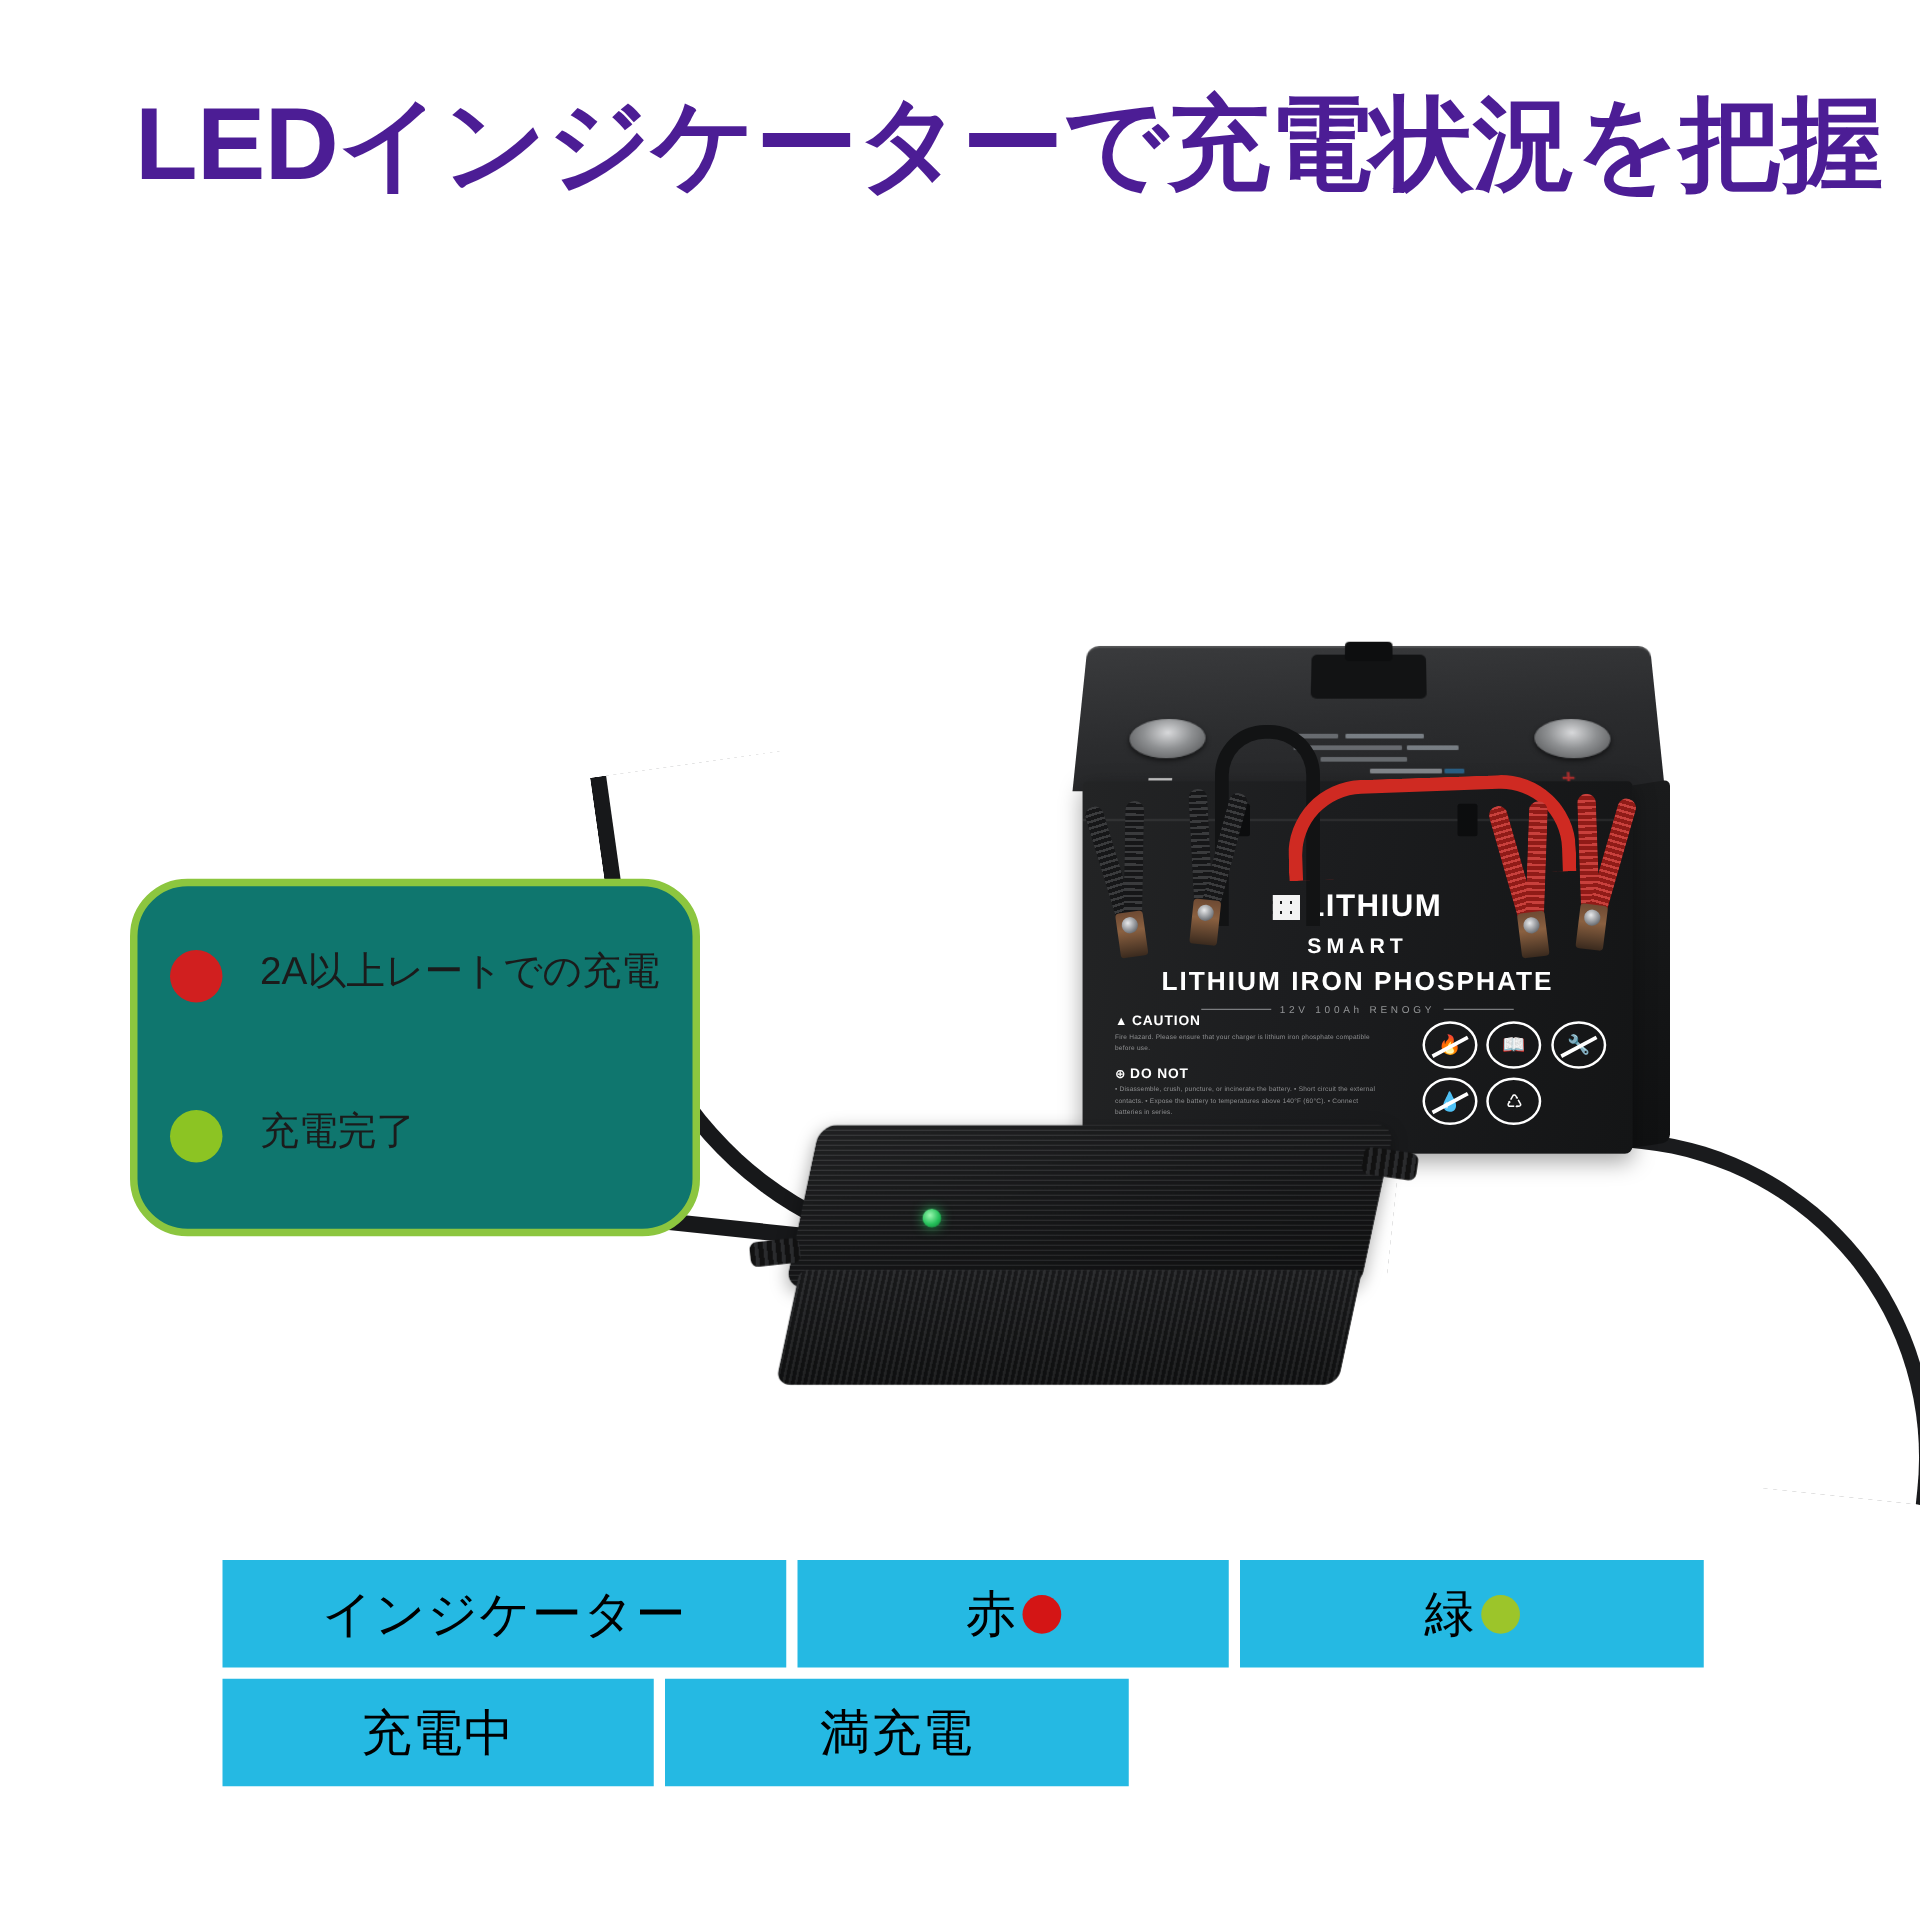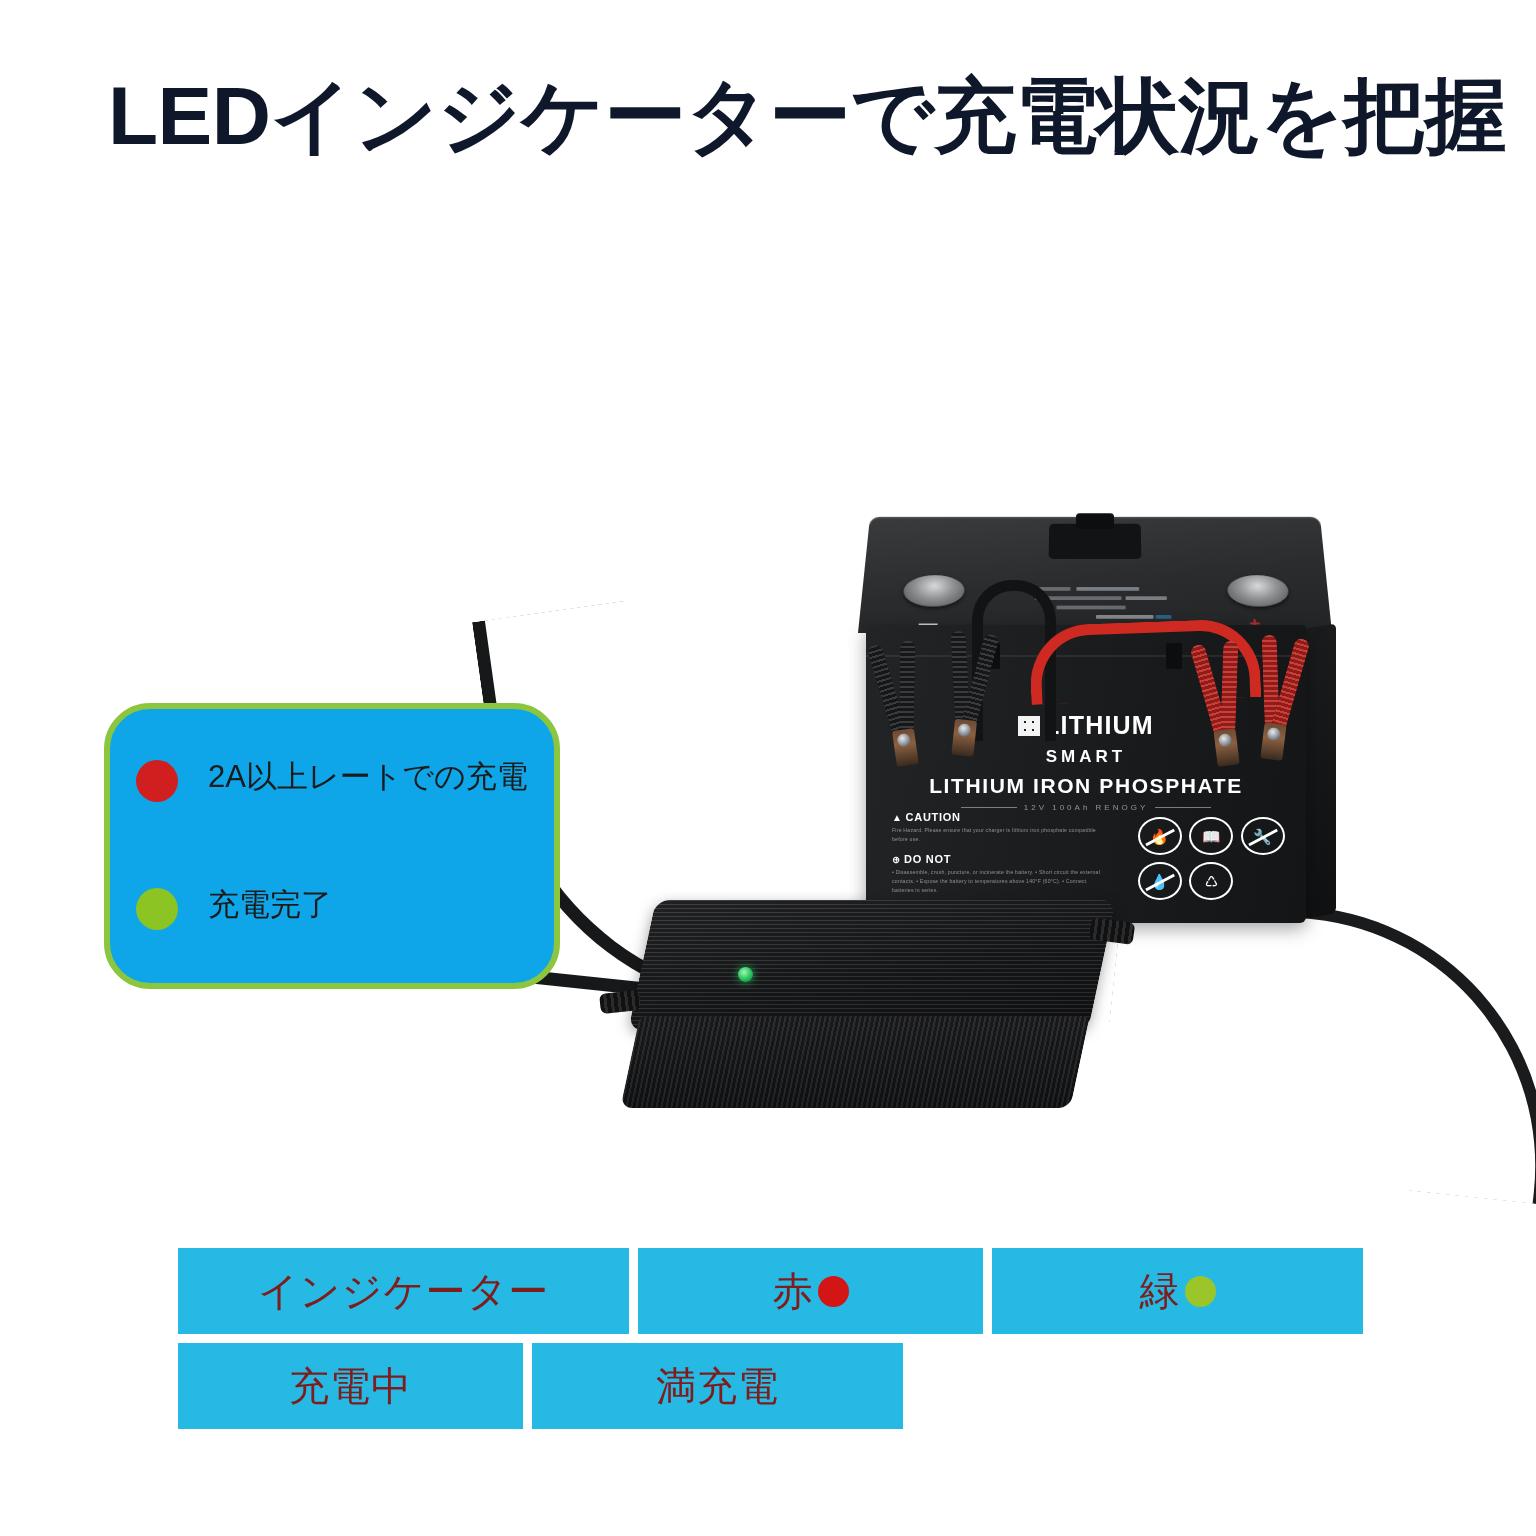--- a/index.html
+++ b/index.html
@@ -18,21 +18,21 @@
 
   
   .page-title {
     position: absolute;
     left: 108px;
     top: 72px;
     width: 1340px;
     font-size: 82px;
     line-height: 1.08;
     font-weight: bold;
-    color: #0f172a;
+    color: #4c1d95;
     letter-spacing: -0.5px;
     white-space: nowrap;
   }
 
   
   .photo-stage {
     position: absolute;
     left: 0;
     top: 250px;
     width: 1536px;
@@ -444,21 +444,21 @@
     z-index: 6;
   }
 
   
   .callout {
     position: absolute;
     left: 104px;
     top: 703px;
     width: 456px;
     height: 286px;
-    background: #0ea5e9;
+    background: #0f766e;
     border: 6px solid #8cc63f;
     border-radius: 46px;
     box-sizing: border-box;
     z-index: 10;
   }
   .legend-row {
     position: absolute;
     display: flex;
     align-items: flex-start;
   }
@@ -491,21 +491,21 @@
     flex-direction: column;
     gap: 9px;
   }
   .tr {
     display: flex;
     gap: 9px;
     height: 86px;
   }
   .td {
     background: #25b9e3;
-    color: #7f1d1d;
+    color: #000000;
     display: flex;
     align-items: center;
     justify-content: center;
     font-size: 40px;
     letter-spacing: 1px;
   }
   .td.c0 { flex: 0 0 451px; }
   .td.c1 { flex: 0 0 345px; }
   .td.c2 { flex: 0 0 371px; }
   .cell-dot {

